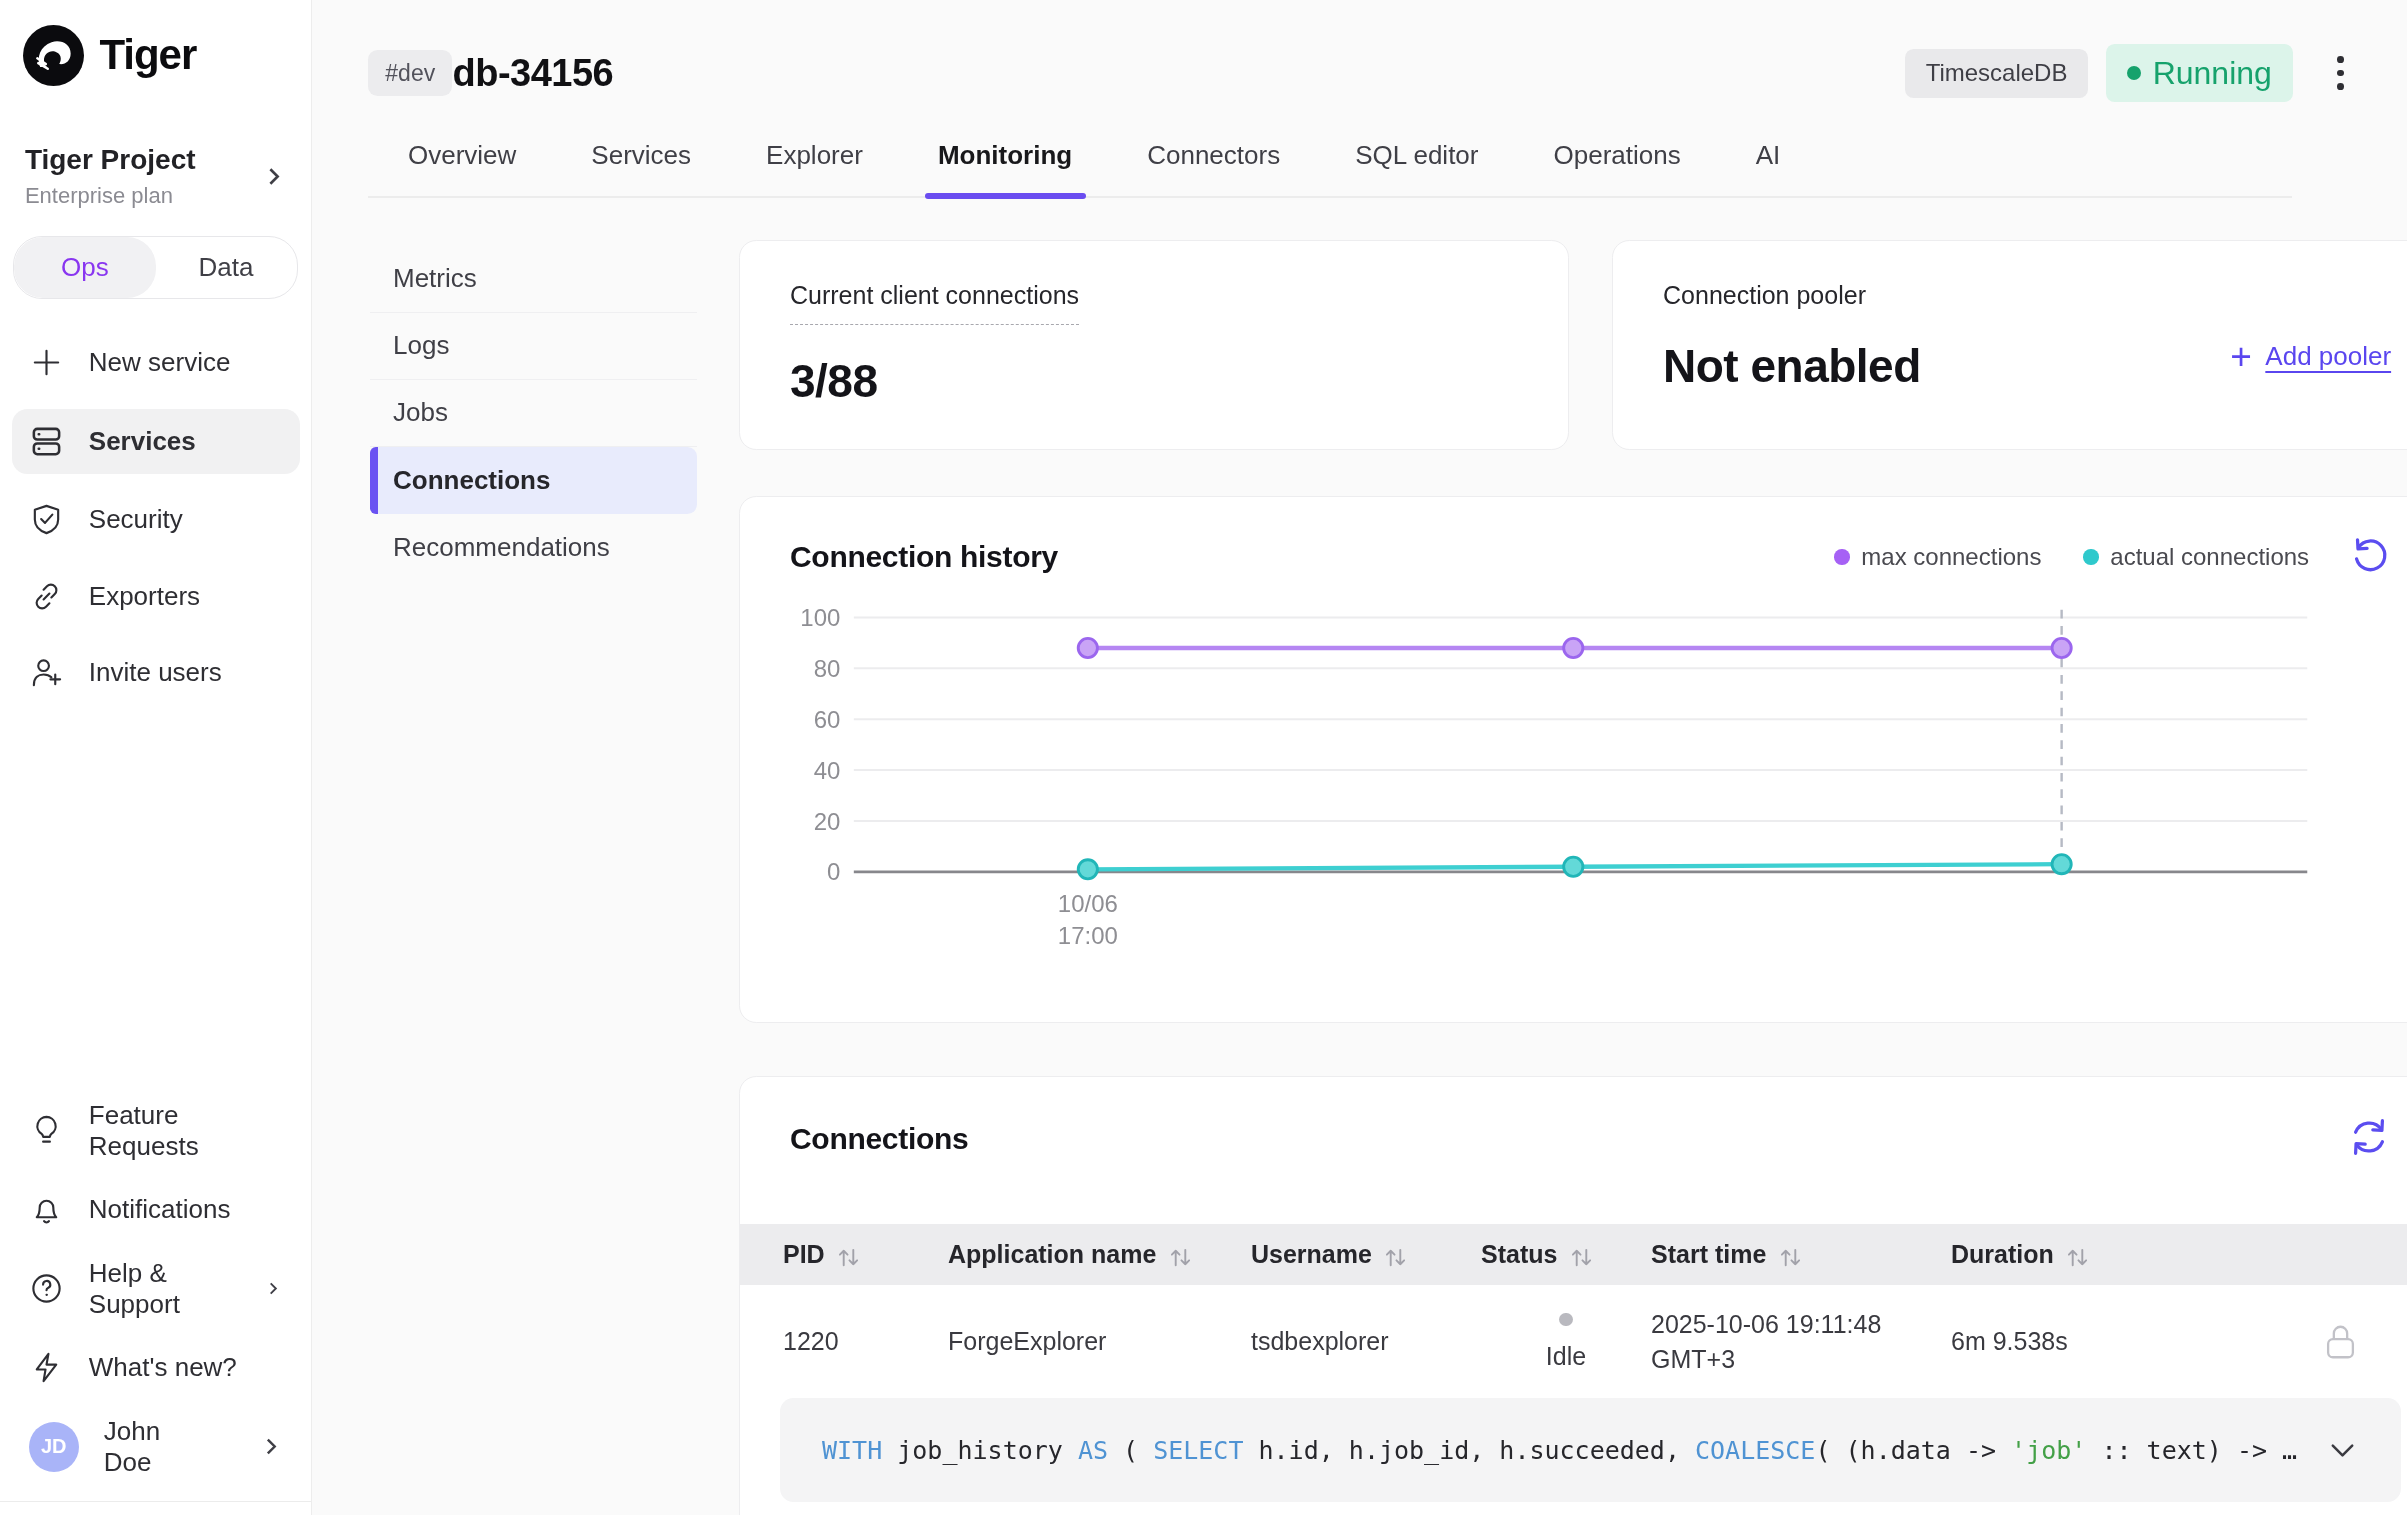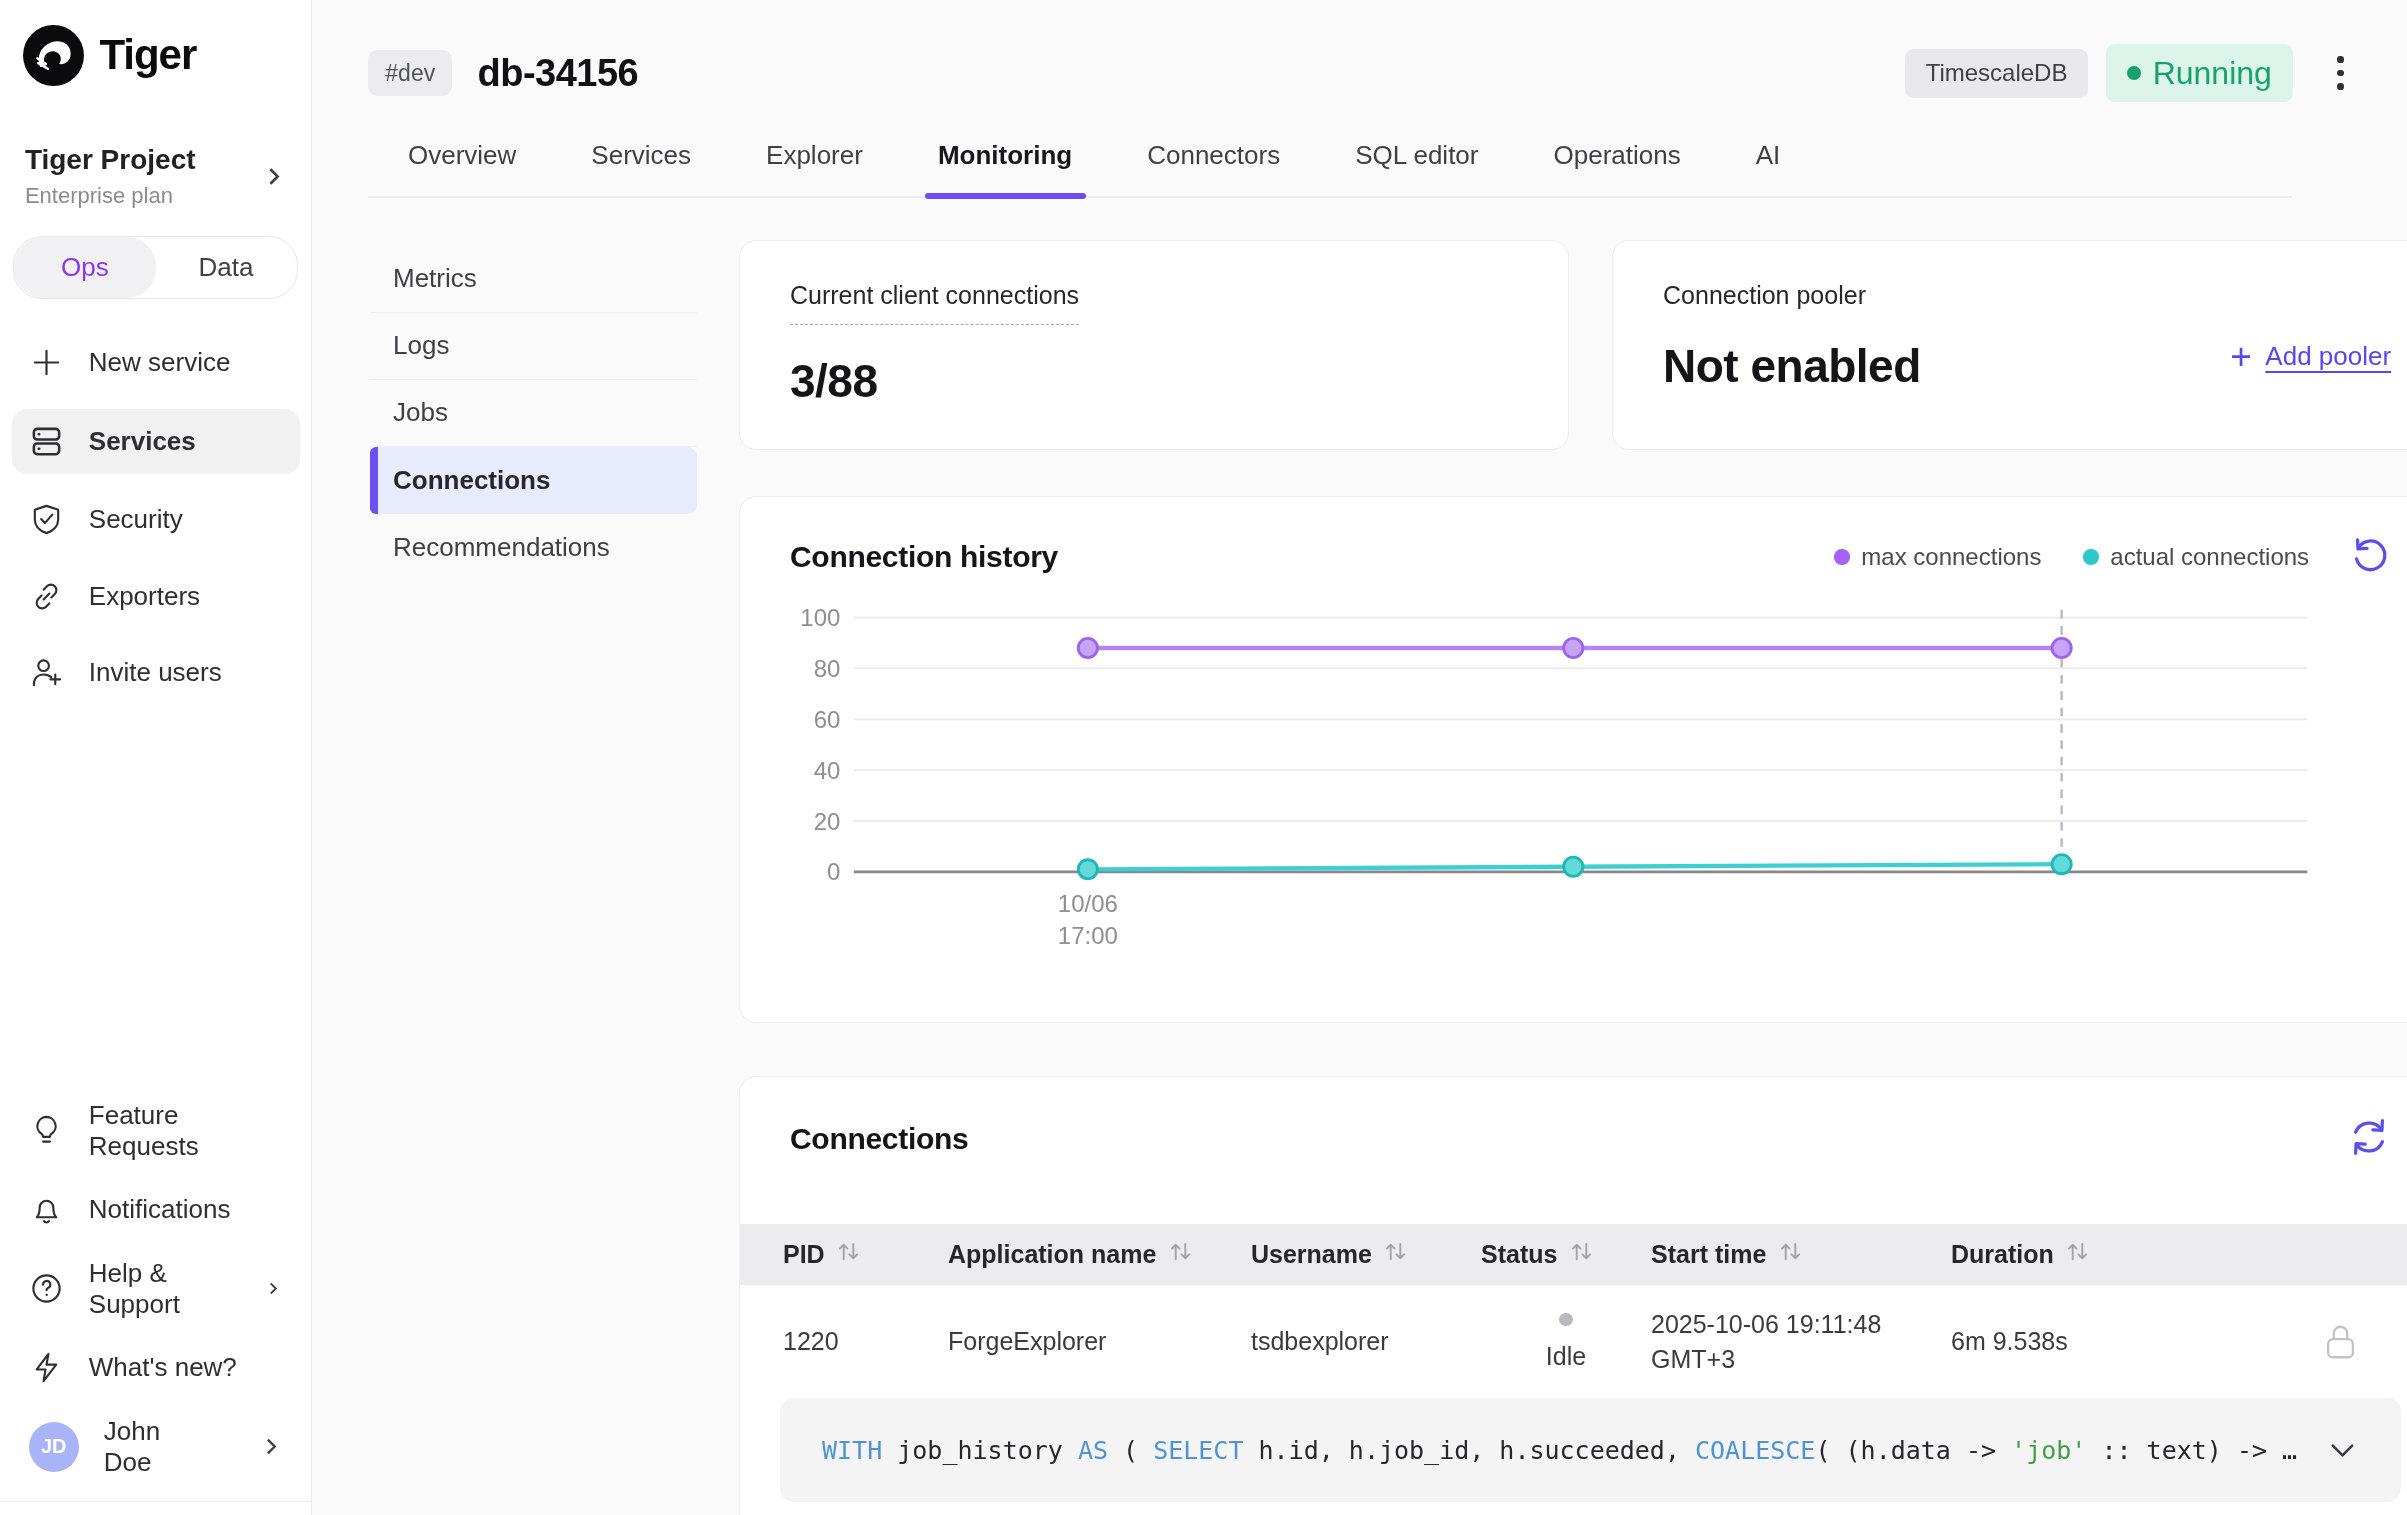--- a/index.html
+++ b/index.html
@@ -28,21 +28,21 @@
                  font-size:26px; color:#2e2e33; cursor:pointer; }
   .footer-item .grow { flex:1; }
   .avatar { width:50px; height:50px; border-radius:50%; background:#a9b4f8; color:#fff; font-size:20px; font-weight:700;
             display:flex; align-items:center; justify-content:center; flex:none; }
   .sidebar-divider { border-top:1px solid #ececec; margin:3.8px -11.5px 0 -11.5px; height:15.4px; }
 
   
   .main { margin-left:312px; width:2095px; }
   .page-header { display:flex; align-items:center; padding:44px 50px 0 56px; }
   .env-badge { background:#ececee; color:#52525b; font-size:23px; padding:9.6px 17.3px; border-radius:9.6px; }
-  .page-title { font-size:38px; font-weight:700; color:#111114; margin-left:25px; letter-spacing:-0.5px; }
+  .page-title { font-size:38px; font-weight:700; color:#111114; letter-spacing:-0.5px; }
   .header-right { margin-left:auto; display:flex; align-items:center; gap:17.3px; }
   .db-badge { background:#e9e9eb; color:#3f3f46; font-size:24px; padding:10.6px 21px; border-radius:8.6px; }
   .status-badge { background:#dcf4ea; color:#16a26c; font-size:32px; padding:10.6px 21px; border-radius:8.6px; display:flex; align-items:center; gap:11.5px; }
   .status-badge .dot { width:14.4px; height:14.4px; border-radius:50%; background:#16a26c; }
   .kebab { display:flex; flex-direction:column; gap:6.7px; padding:9.6px 13.4px; margin-left:13.4px; cursor:pointer; }
   .kebab i { width:6.7px; height:6.7px; border-radius:50%; background:#2e2e33; }
 
   .tabs-row { display:flex; margin:38px 115px 0 56px; padding-left:40px; border-bottom:2.9px solid #ececec; }
   .tab { position:relative; font-size:26px; color:#3f3f46; padding:0 0 25px 0; margin-right:75px; cursor:pointer; white-space:nowrap; }
   .tab.active { font-weight:700; color:#18181b; }
@@ -76,21 +76,21 @@
   .chart-title { font-size:30px; font-weight:700; color:#141419; letter-spacing:-0.3px; }
   .legend { margin-left:auto; display:flex; align-items:center; gap:42px; }
   .legend-item { display:flex; align-items:center; gap:11.5px; font-size:24px; color:#4a4a50; }
   .legend-dot { width:15.4px; height:15.4px; border-radius:50%; }
   .icon-btn { width:44px; height:44px; margin-left:38px; cursor:pointer; flex:none; }
 
   .connections-card { margin-top:53px; height:596px; padding-top:38px; overflow:hidden; }
   .conn-head { display:flex; align-items:center; padding:0 50px; }
   .table-header { margin-top:61px; background:#ececee; height:61px; display:grid; align-items:center;
                   grid-template-columns:165px 303px 230px 170px 300px 289px 1fr; padding-left:43px; }
-  .th { display:flex; align-items:flex-start; gap:11.5px; font-size:25px; font-weight:700; color:#26262b; }
+  .th { display:flex; align-items:flex-end; gap:11.5px; font-size:25px; font-weight:700; color:#26262b; }
   .sort-icon { width:25px; height:23px; stroke:#a2a2aa; stroke-width:2; fill:none; stroke-linecap:round; stroke-linejoin:round; cursor:pointer; }
   .table-row { display:grid; grid-template-columns:165px 303px 230px 170px 300px 289px 1fr; padding-left:43px;
                align-items:center; height:113px; font-size:25px; color:#3a3a40; }
   .status-cell { display:flex; align-items:center; gap:15.4px;flex-direction:column; }
   .idle-dot { width:13.4px; height:13.4px; border-radius:50%; background:#b9b9bf; }
   .start-cell div { line-height:1.4; }
   .lock-cell { display:flex; justify-content:center; }
   .lock-icon { width:37px; height:40px; stroke:#c2c2c8; stroke-width:2.4; fill:none; stroke-linejoin:round; }
 
   .sql-box { margin:0 40px; height:104px; background:#f4f4f5; border-radius:13.4px; display:flex; align-items:center; padding:0 42px; }

